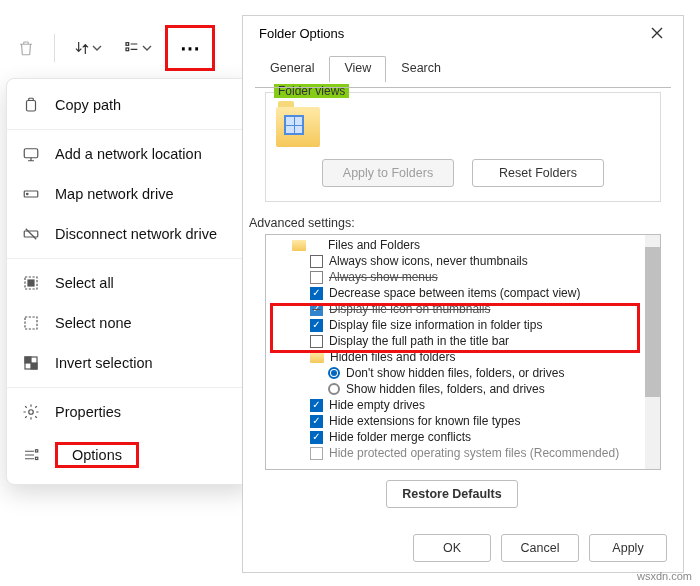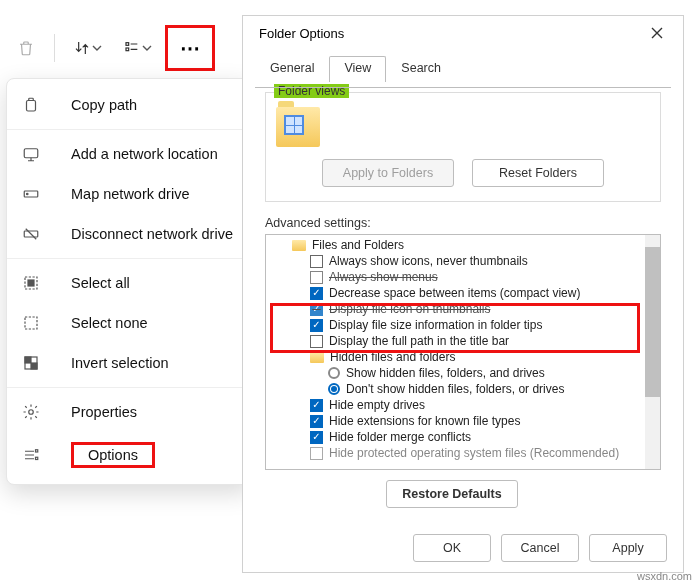--- a/index.html
+++ b/index.html
@@ -8,21 +8,21 @@
 
 .tb { position: absolute; top: 22px; left: 8px; height: 52px; display: flex; align-items: center; gap: 4px; }
 .tb .trash { width: 36px; height: 36px; display: flex; align-items: center; justify-content: center; opacity: 0.55; }
 .tb .vdiv { width: 1px; height: 28px; background: #ddd; margin: 0 6px; }
 .tb .tbbtn { width: 46px; height: 36px; display: flex; align-items: center; justify-content: center; color: #333; }
 .tb .more { width: 50px; height: 46px; display: flex; align-items: center; justify-content: center; font-size: 20px; font-weight: bold; }
 .redbox { border: 3px solid #e11; }
 
 
 .menu { position: absolute; top: 78px; left: 6px; width: 246px; background: #fff; border: 1px solid #e6e6e6; border-radius: 8px; box-shadow: 0 8px 24px rgba(0,0,0,0.15); padding: 6px 0; }
-.menu .item { display: flex; align-items: center; padding: 10px 14px; font-size: 14.5px; color: #111; gap: 30px; cursor: default; }
+.menu .item { display: flex; align-items: center; padding: 10px 14px; font-size: 14.5px; color: #111; gap: 14px; cursor: default; }
 .menu .item .mi { width: 20px; height: 20px; display: flex; align-items: center; justify-content: center; color: #555; flex-shrink: 0; }
 .menu hr { border: none; border-top: 1px solid #eee; margin: 4px 0; }
 .options-hl { border: 3px solid #e11; }
 
 
 .bg-letter { position: absolute; font-size: 14px; color: #555; }
 
 
 .dlg { position: absolute; top: 15px; left: 242px; width: 442px; height: 558px; background: #fff; border: 1px solid #d0d0d0; }
 .dlg .titlebar { display: flex; align-items: center; justify-content: space-between; height: 34px; padding: 0 12px 0 16px; font-size: 13px; }
@@ -41,25 +41,25 @@
 .folder-icn { width: 44px; height: 40px; background: linear-gradient(#ffe9a8,#f5c85a); border-radius: 2px; position: relative; flex-shrink: 0; }
 .folder-icn::before { content:""; position:absolute; top:-6px; left:2px; width:16px; height:6px; background:#f5d87a; border-radius:2px 2px 0 0; }
 .folder-icn .grid { position:absolute; top:8px; left:8px; width:20px; height:20px; background:#4f8be0; display:grid; grid-template-columns:1fr 1fr; grid-template-rows:1fr 1fr; gap:1px; padding:2px; }
 .folder-icn .grid div{ background:#cfe3ff; }
 .fv-text { font-size: 12px; color: #333; line-height: 1.35; }
 .btnrow { display: flex; gap: 18px; margin-top: 12px; justify-content: center; }
 .wbtn { min-width: 132px; height: 28px; display: inline-flex; align-items: center; justify-content: center; font-size: 12.5px; border: 1px solid #bdbdbd; border-radius: 3px; background: #fff; color: #333; padding: 0 14px; }
 .wbtn.disabled { color: #9e9e9e; background: #f5f5f5; }
 
 
-.adv-lbl { margin: 14px 0 4px 22px; font-size: 12.5px; color: #333; }
+.adv-lbl { margin: 14px 0 4px 6px; font-size: 12.5px; color: #333; }
 .adv-box { margin: 0 22px; border: 1px solid #bdbdbd; height: 236px; position: relative; overflow: hidden; }
 .adv-inner { position: absolute; top: 0; left: 0; right: 16px; padding: 2px 4px; }
 .adv-row { display: flex; align-items: center; font-size: 12px; color: #222; height: 16px; white-space: nowrap; }
-.indent1 { padding-left: 22px; }
+.indent1 { padding-left: 22px; gap: 16px; }
 .indent2 { padding-left: 40px; }
 .indent3 { padding-left: 58px; }
 .chk { width: 13px; height: 13px; border: 1px solid #666; margin-right: 6px; display: inline-flex; align-items: center; justify-content: center; flex-shrink: 0; font-size: 10px; line-height: 1; }
 .chk.checked { background: #0067c0; border-color: #0067c0; color: #fff; }
 .radio { width: 12px; height: 12px; border-radius: 50%; border: 2px solid #0067c0; margin-right: 6px; flex-shrink: 0; display:inline-flex; align-items:center; justify-content:center; }
 .radio.on::after { content:""; width:6px; height:6px; border-radius:50%; background:#0067c0; }
 .radio.off { border-color:#888; }
 .foldico { width: 14px; height: 11px; background: linear-gradient(#ffe9a8,#f5c85a); margin-right: 6px; border-radius: 1px; flex-shrink:0; }
 .compact-hl { position: absolute; left: 4px; width: calc(100% - 24px); height: 50px; border: 3px solid #e11; top: 68px; pointer-events: none; }
 .scrollbar { position: absolute; right: 0; top: 0; width: 15px; height: 100%; background: #f1f1f1; }
@@ -257,26 +257,26 @@
         </div>
       <div class="adv-row indent2">
           <span class="chk"></span>
           <span>Display the full path in the title bar</span>
         </div>
       <div class="adv-row indent2">
           <span class="foldico"></span>
           <span>Hidden files and folders</span>
         </div>
       <div class="adv-row indent3">
+          <span class="radio on"></span>
+          <span>Don't show hidden files, folders, or drives</span>
+        </div>
+      <div class="adv-row indent3">
           <span class="radio off"></span>
           <span>Show hidden files, folders, and drives</span>
-        </div>
-      <div class="adv-row indent3">
-          <span class="radio on"></span>
-          <span>Don't show hidden files, folders, or drives</span>
         </div>
       <div class="adv-row indent2">
           <span class="chk checked">✓</span>
           <span>Hide empty drives</span>
         </div>
       <div class="adv-row indent2">
           <span class="chk checked">✓</span>
           <span>Hide extensions for known file types</span>
         </div>
       <div class="adv-row indent2">

